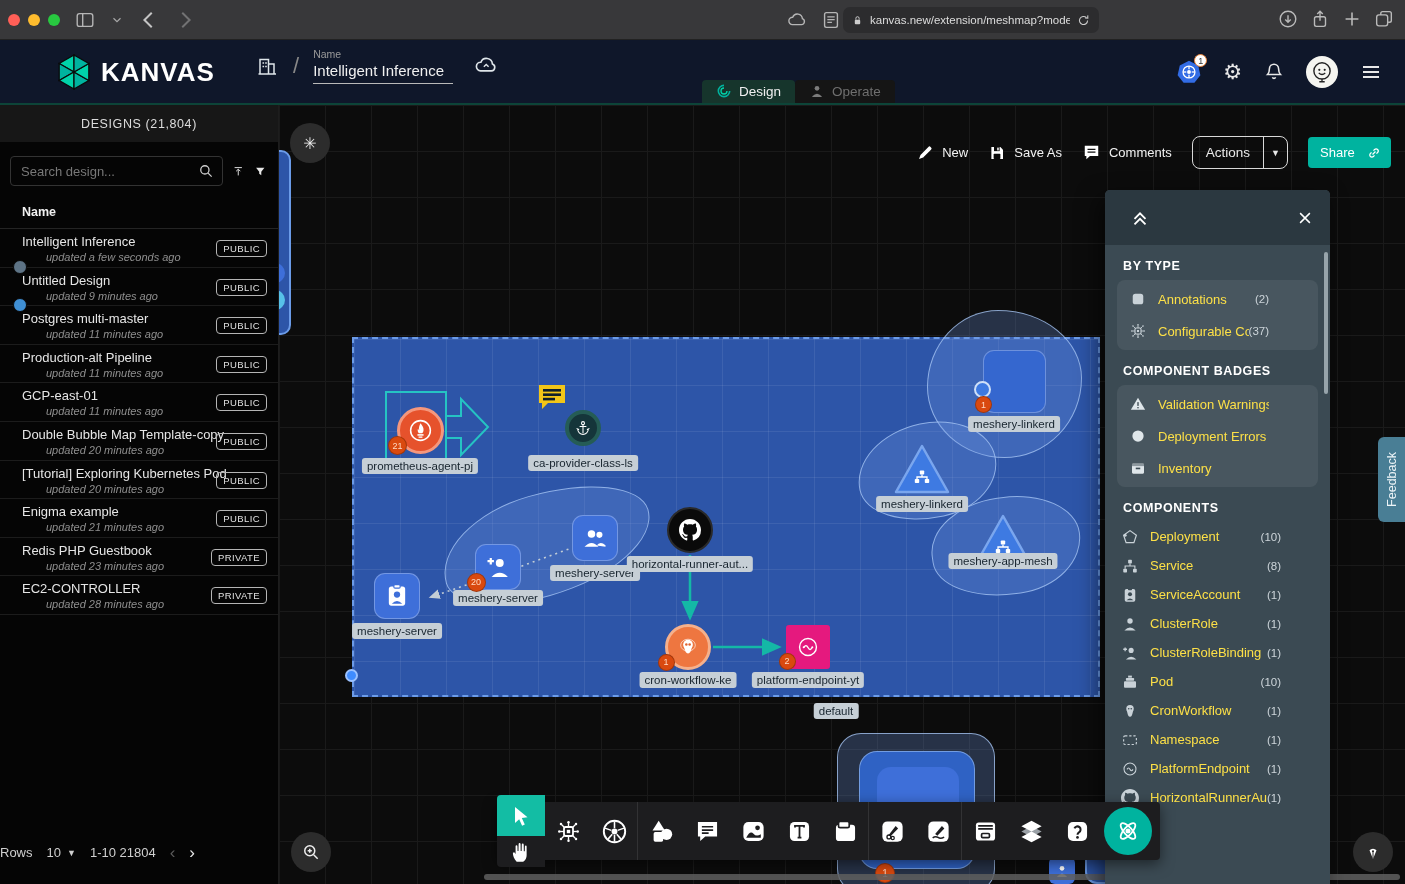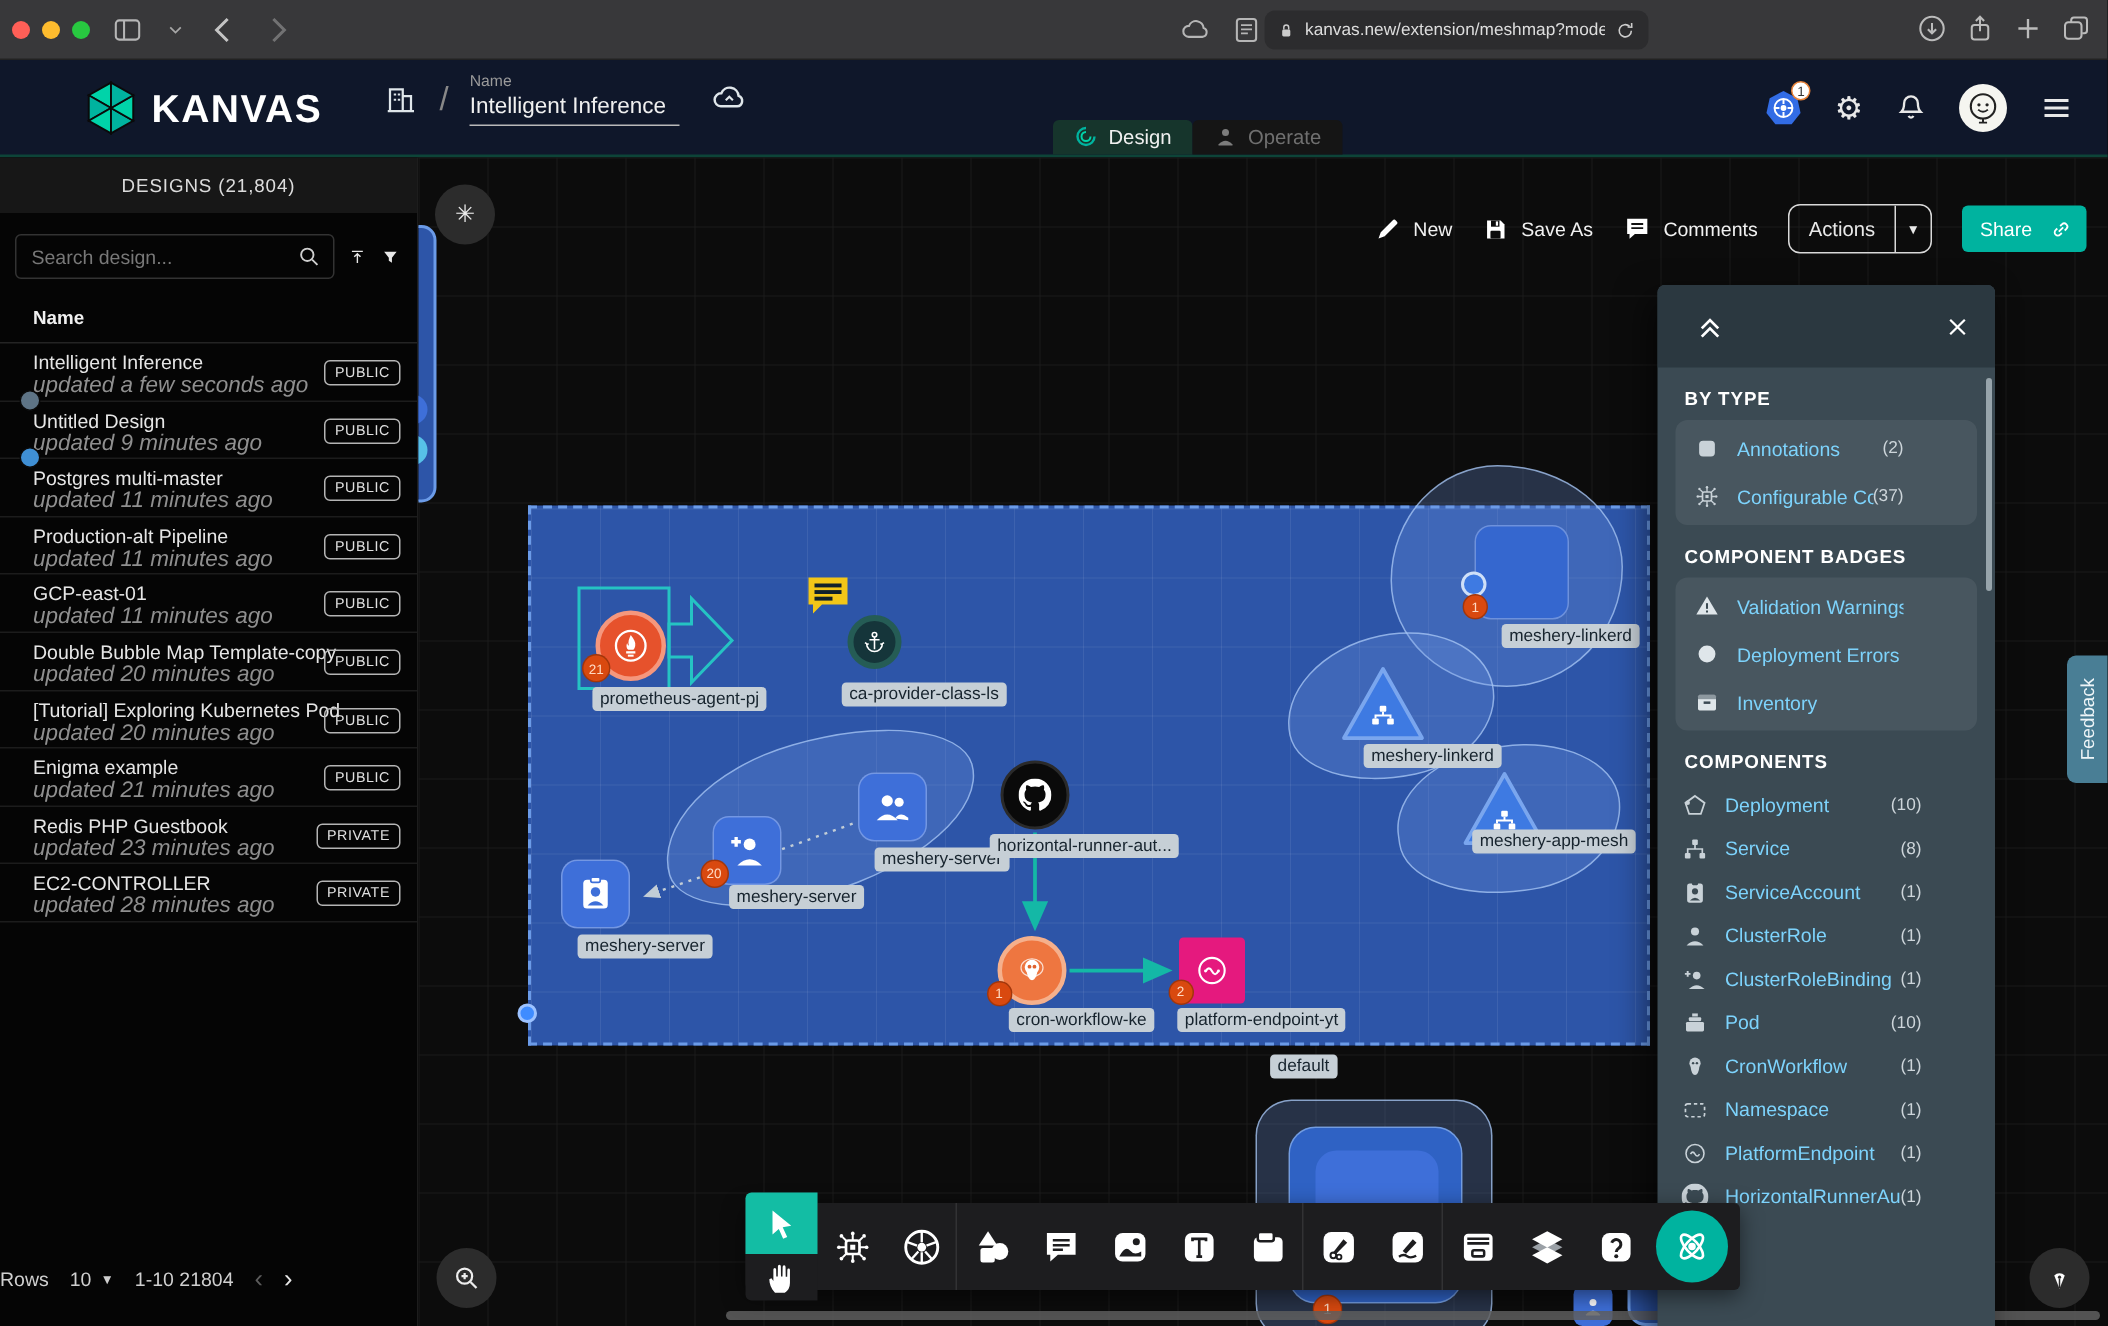--- a/index.html
+++ b/index.html
@@ -41,21 +41,21 @@
   #sidebar { position:absolute; left:0; top:105px; width:279px; height:779px; background:#050505; border-right:1px solid #1d1d1d; }
   #designs-title { height:37px; background:#171717; display:flex; align-items:center; justify-content:center;
     font-size:12.5px; letter-spacing:.6px; color:#dcdcdc; }
   #search-row { display:flex; align-items:center; gap:9px; padding:14px 12px 10px 10px; }
   #search-box { flex:1; height:30px; border:1px solid #333; border-radius:4px; display:flex; align-items:center; padding:0 7px 0 10px; }
   #search-box input { flex:1; background:transparent; border:0; outline:none; color:#ddd; font-size:13px; font-family:inherit; }
   #search-box input::placeholder { color:#787878; }
   #col-header { padding:9px 0 9px 22px; font-size:12.5px; font-weight:bold; color:#f0f0f0; border-bottom:1px solid #242424; }
   .design-row { position:relative; height:38.6px; border-bottom:1px solid #1c1c1c; padding:4px 10px 0 22px; }
   .design-name { font-size:13px; color:#e6e6e6; line-height:17px; white-space:nowrap; overflow:hidden; }
-  .design-updated { font-size:15px; font-style:italic; color:#8f8f8f; line-height:14px; }
+  .design-updated { font-size:11px; font-style:italic; color:#8f8f8f; line-height:14px;margin-left:24px; }
   .design-badge { position:absolute; right:11px; top:11px; border:1px solid #b5b5b5; border-radius:4px;
     font-size:9.5px; color:#e0e0e0; padding:2px 6px; letter-spacing:.4px; }
   .row-ind { position:absolute; left:13px; bottom:-7px; width:14px; height:14px; border-radius:50%; z-index:2; border:1px solid #0a0a0a; }
   #pagination { position:absolute; left:0; bottom:23px; width:100%; display:flex; align-items:center; justify-content:flex-start;
     gap:14px; font-size:13px; color:#cfcfcf; }
   #rows-select { display:flex; align-items:center; gap:6px; }
   .pg-arrow { font-size:17px; line-height:1; }
   .pg-prev { color:#5c5c5c; } .pg-next { color:#e8e8e8; }
 
   
@@ -65,21 +65,21 @@
     background-size:46px 46px; }
   #region { position:absolute; left:73px; top:232px; width:748px; height:360px;
     background-color:#2d55a8;
     background-image:linear-gradient(rgba(255,255,255,.08) 1px, transparent 1px), linear-gradient(90deg,rgba(255,255,255,.08) 1px, transparent 1px);
     background-size:46px 46px; border:2px dashed #6b9be8; }
   #region-handle { position:absolute; left:66px; top:564px; width:13px; height:13px; border-radius:50%;
     background:#3f8cff; border:2px solid #9cc2ff; }
   .blob { position:absolute; background:rgba(110,150,225,.28); border:1.5px solid rgba(170,200,245,.75); }
   .node { position:absolute; display:flex; align-items:center; justify-content:center; }
   .node-label { position:absolute; transform:translateX(-50%); background:#c6cfd6; color:#17242e;
-    font-size:11.5px; padding:2px 5px; border-radius:3px; white-space:nowrap; z-index:6;margin-left:33px; }
+    font-size:11.5px; padding:2px 5px; border-radius:3px; white-space:nowrap; z-index:6; }
   .nbadge { position:absolute; border-radius:50%; background:#d9490f; color:#ffd9c2; font-size:9px;
     display:flex; align-items:center; justify-content:center; z-index:7; border:1px solid rgba(0,0,0,.25); }
   #edges { position:absolute; left:0; top:0; pointer-events:none; z-index:5; }
   .float-btn { position:absolute; width:40px; height:40px; border-radius:50%; background:#2c2c2c;
     display:flex; align-items:center; justify-content:center; z-index:20; color:#ededed; font-size:16px; }
   #canvas-topbar { position:absolute; top:31px; right:14px; display:flex; align-items:center; gap:20px; z-index:21; }
   .topbar-btn { display:flex; align-items:center; gap:8px; font-size:13px; color:#f2f2f2; }
   #actions-btn { display:flex; align-items:stretch; border:1px solid #d9d9d9; border-radius:8px; height:33px; overflow:hidden; }
   #actions-btn .alabel { display:flex; align-items:center; padding:0 13px; font-size:13.5px; }
   #actions-btn .acaret { display:flex; align-items:center; padding:0 7px; border-left:1px solid #d9d9d9; }
@@ -100,21 +100,21 @@
     display:flex; align-items:center; justify-content:center; }
 
   
   #rpanel { position:absolute; left:1105px; top:190px; width:225px; height:724px; background:#3b4a53;
     border-radius:5px; z-index:40; box-shadow:-6px 8px 22px rgba(0,0,0,.55); overflow:hidden; }
   #rpanel-head { height:55px; background:#2b3840; display:flex; align-items:center; justify-content:space-between; padding:0 16px 0 24px; }
   .rp-heading { font-size:12.5px; font-weight:bold; letter-spacing:.6px; color:#fff; margin:14px 0 7px 18px; }
   .rp-card { background:rgba(255,255,255,.07); border-radius:8px; margin:0 12px; padding:3px 0; }
   .rp-row { display:flex; align-items:center; height:32px; padding:0 10px 0 12px; }
   .rp-row .ic { width:18px; height:18px; margin-right:11px; flex:none; }
-  .rp-label { flex:1; font-size:13px; color:#7dd3fc; white-space:nowrap; overflow:hidden; }
+  .rp-label { flex:1; font-size:13px; color:#fde047; white-space:nowrap; overflow:hidden; }
   .rp-count { font-size:11.5px; color:#cdd5da; margin-right:10px; }
   .rp-eye { width:20px; height:15px; flex:none; }
   .comp-row { height:29px; padding:0 10px 0 16px; }
   #rpanel-scroll { position:absolute; right:2px; top:62px; width:4px; height:142px; border-radius:2px; background:#97a4ab; }
 
   
   #feedback { position:absolute; right:0; top:437px; width:27px; height:85px; background:#497e95;
     border-radius:6px 0 0 6px; display:flex; align-items:center; justify-content:center; z-index:45; }
   #feedback span { writing-mode:vertical-rl; transform:rotate(180deg); font-size:12.5px; color:#eef5f8; }
 

